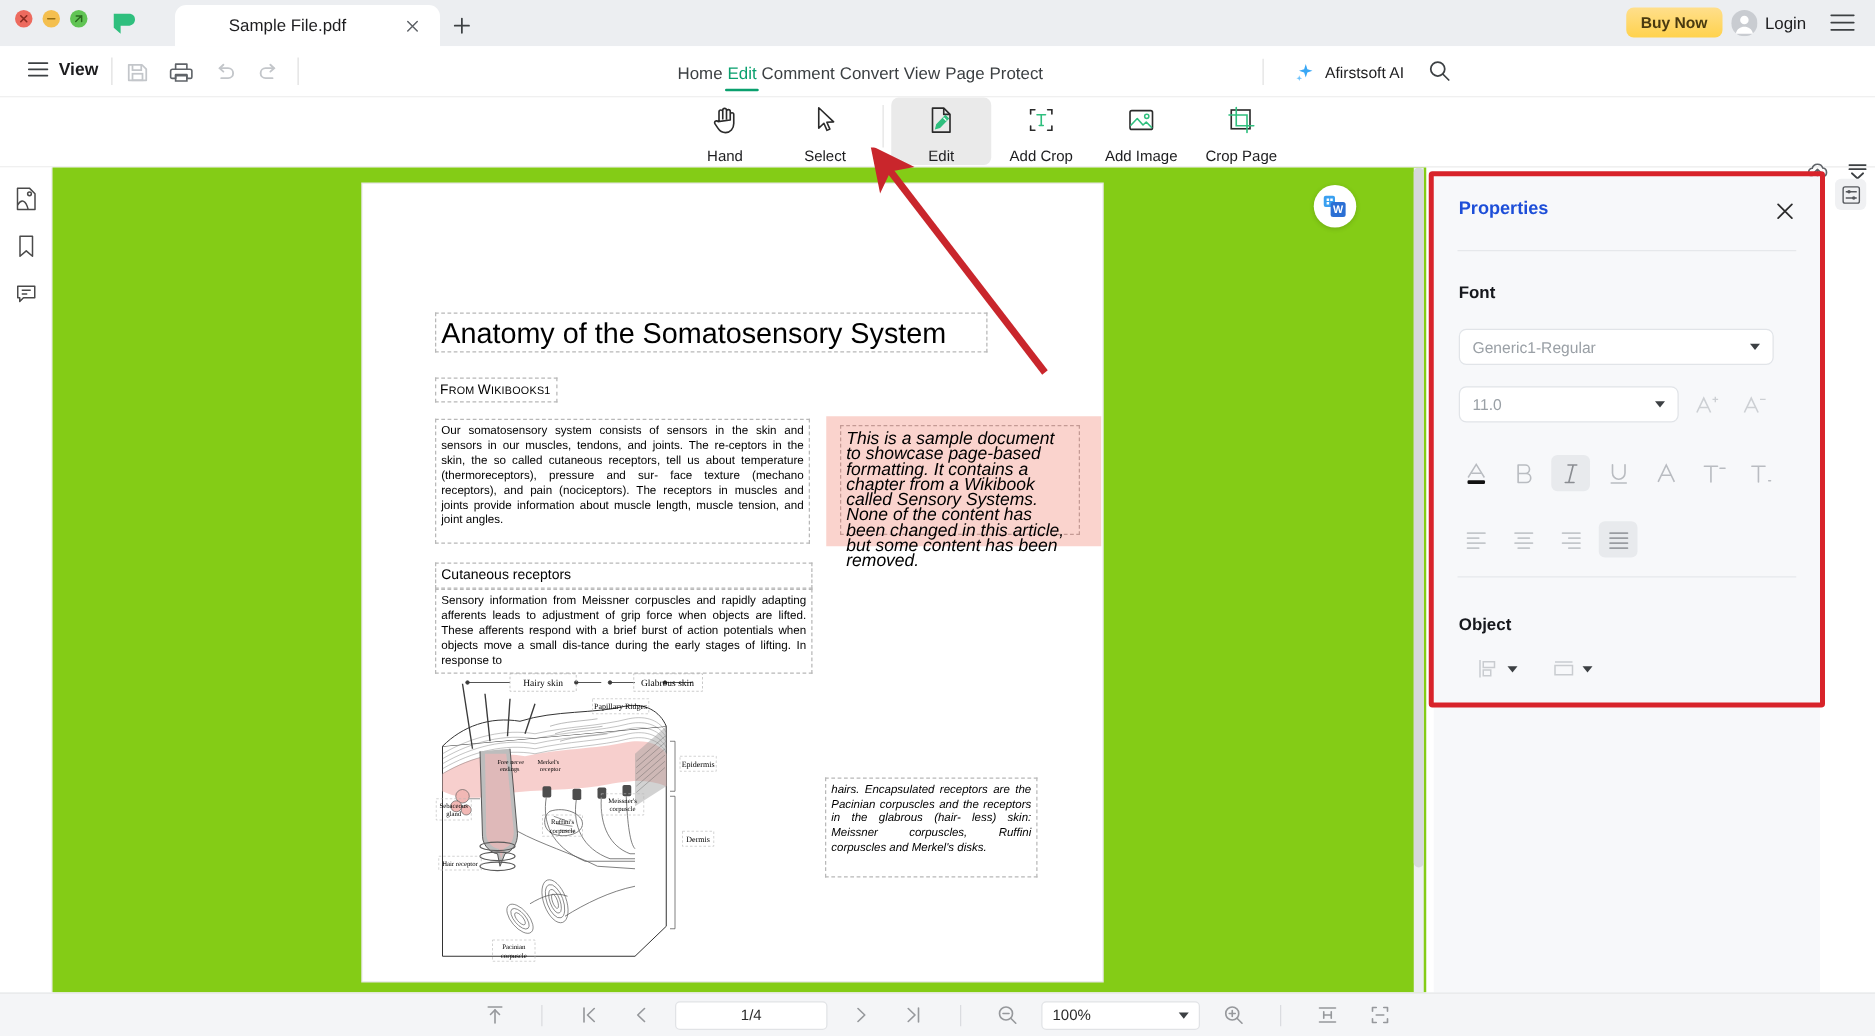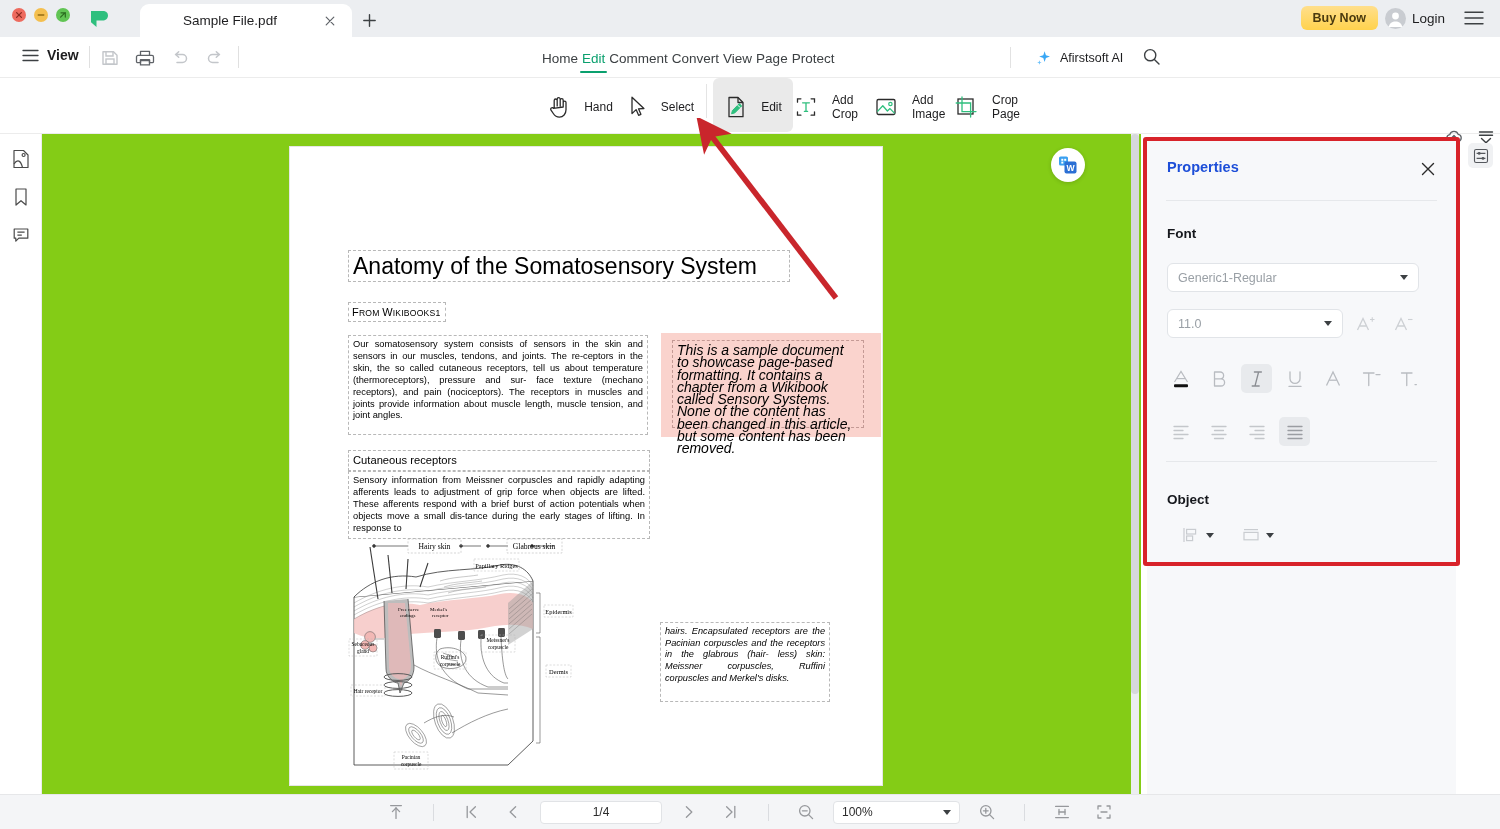--- a/index.html
+++ b/index.html
@@ -70,22 +70,22 @@
   .upload-btn { position:absolute; left:1444px; top:49px; cursor:pointer; }
   .collapse-btn { position:absolute; left:1476px; top:49px; cursor:pointer; }
 
   
   .ribbon {
     position:absolute; left:0; top:78px; width:1500px; height:56px;
     background:#ffffff; border-bottom:1px solid #ececec;
   }
   .tools { position:absolute; left:540px; top:0; display:flex; align-items:flex-start; height:56px; }
   .tool {
-    width:80px; height:54px; display:flex; flex-direction:row; align-items:center;
-    justify-content:center; padding-top:3px; gap:13px; cursor:pointer; border-radius:6px;
+    width:80px; height:54px; display:flex; flex-direction:column; align-items:center;
+    justify-content:space-between; padding-top:3px; gap:2px; cursor:pointer; border-radius:6px;
   }
   .tool .ic { height:30px; display:flex; align-items:center; justify-content:center; }
   .tool .lbl { font-size:12px; color:#1d1d1f; }
   .tool.active { background:#eaeaea; }
   .tool-sep { width:1px; height:34px; background:#e4e4e4; margin:6px 6px 0; }
 
   
   .leftrail {
     position:absolute; left:0; top:134px; width:42px; height:660px;
     background:#ffffff; border-right:1px solid #ececec;

